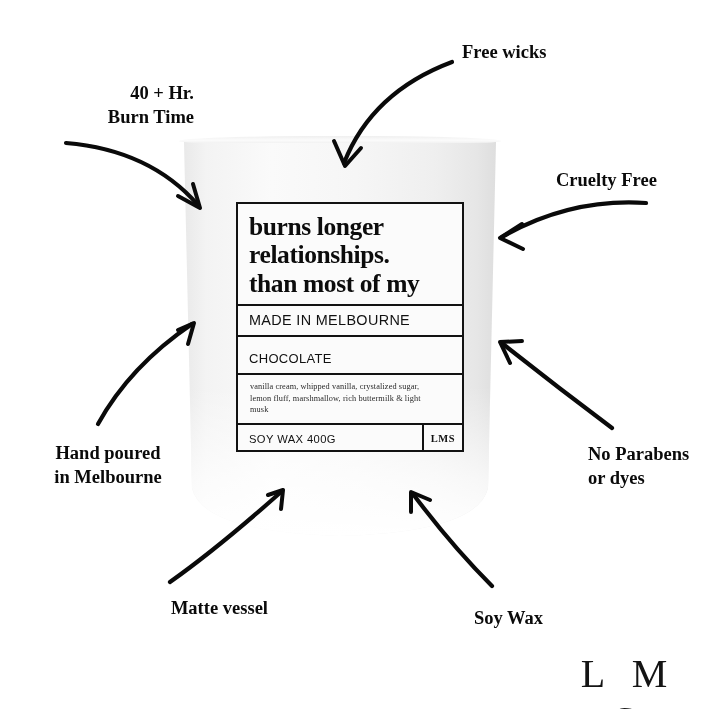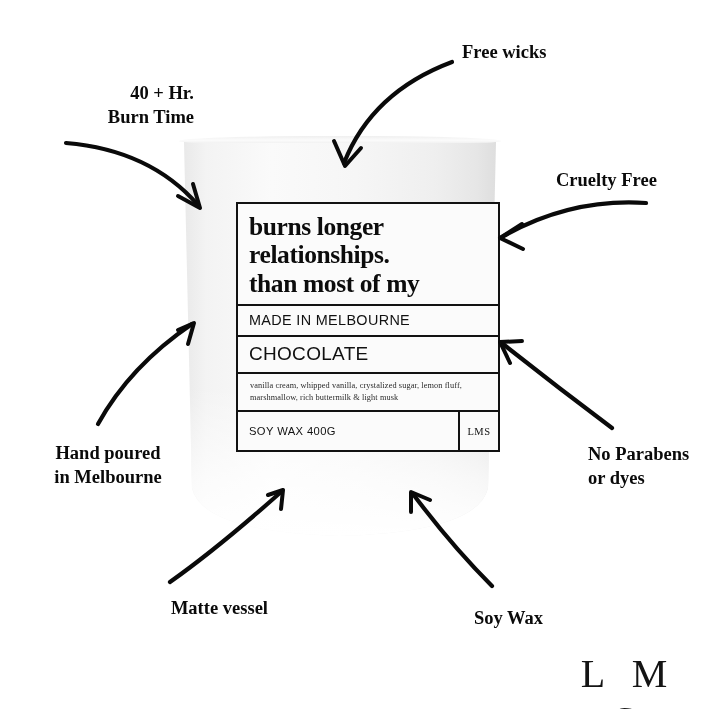--- a/index.html
+++ b/index.html
@@ -39,21 +39,21 @@
     height: 7px;
     background: linear-gradient(180deg, #efefef 0%, #fbfbfb 60%, #f2f2f2 100%);
     border-radius: 48% 48% 10% 10% / 70% 70% 30% 30%;
   }
 
   
   #label {
     position: absolute;
     left: 236px;
     top: 202px;
-    width: 264px;
+    width: 228px;
     height: 250px;
     border: 2.6px solid #121212;
     background: #fbfbfb;
     box-sizing: border-box;
     display: flex;
     flex-direction: column;
   }
   .label-headline {
     padding: 9px 11px 6px 11px;
     flex: 0 0 auto;
@@ -76,23 +76,23 @@
     color: #111111;
     display: flex;
     align-items: center;
   }
   .row-origin {
     font-size: 14.4px;
     letter-spacing: 0.35px;
     padding: 6px 11px 7px 11px;
   }
   .row-scent {
-    font-size: 19px;
+    font-size: 13px;
     letter-spacing: 0.3px;
-    padding: 6px 11px 7px 11px;
+    padding: 14px 11px 7px 11px;
   }
   .row-notes {
     font-size: 8.3px;
     line-height: 1.42;
     letter-spacing: 0.1px;
     padding: 6px 28px 7px 12px;
     color: #2a2a2a;
     display: block;
   }
   .row-bottom {
@@ -112,21 +112,21 @@
     color: #111111;
   }
   .badge-lms {
     flex: 0 0 auto;
     width: 38px;
     border-left: 2.2px solid #121212;
     display: flex;
     align-items: center;
     justify-content: center;
     font-family: "Liberation Serif", serif;
-    font-weight: normal;
+    font-weight: bold;
     font-size: 10.5px;
     letter-spacing: 0.5px;
     color: #111111;
   }
 
   
   .callout {
     position: absolute;
     font-family: "Liberation Serif", serif;
     font-weight: bold;

